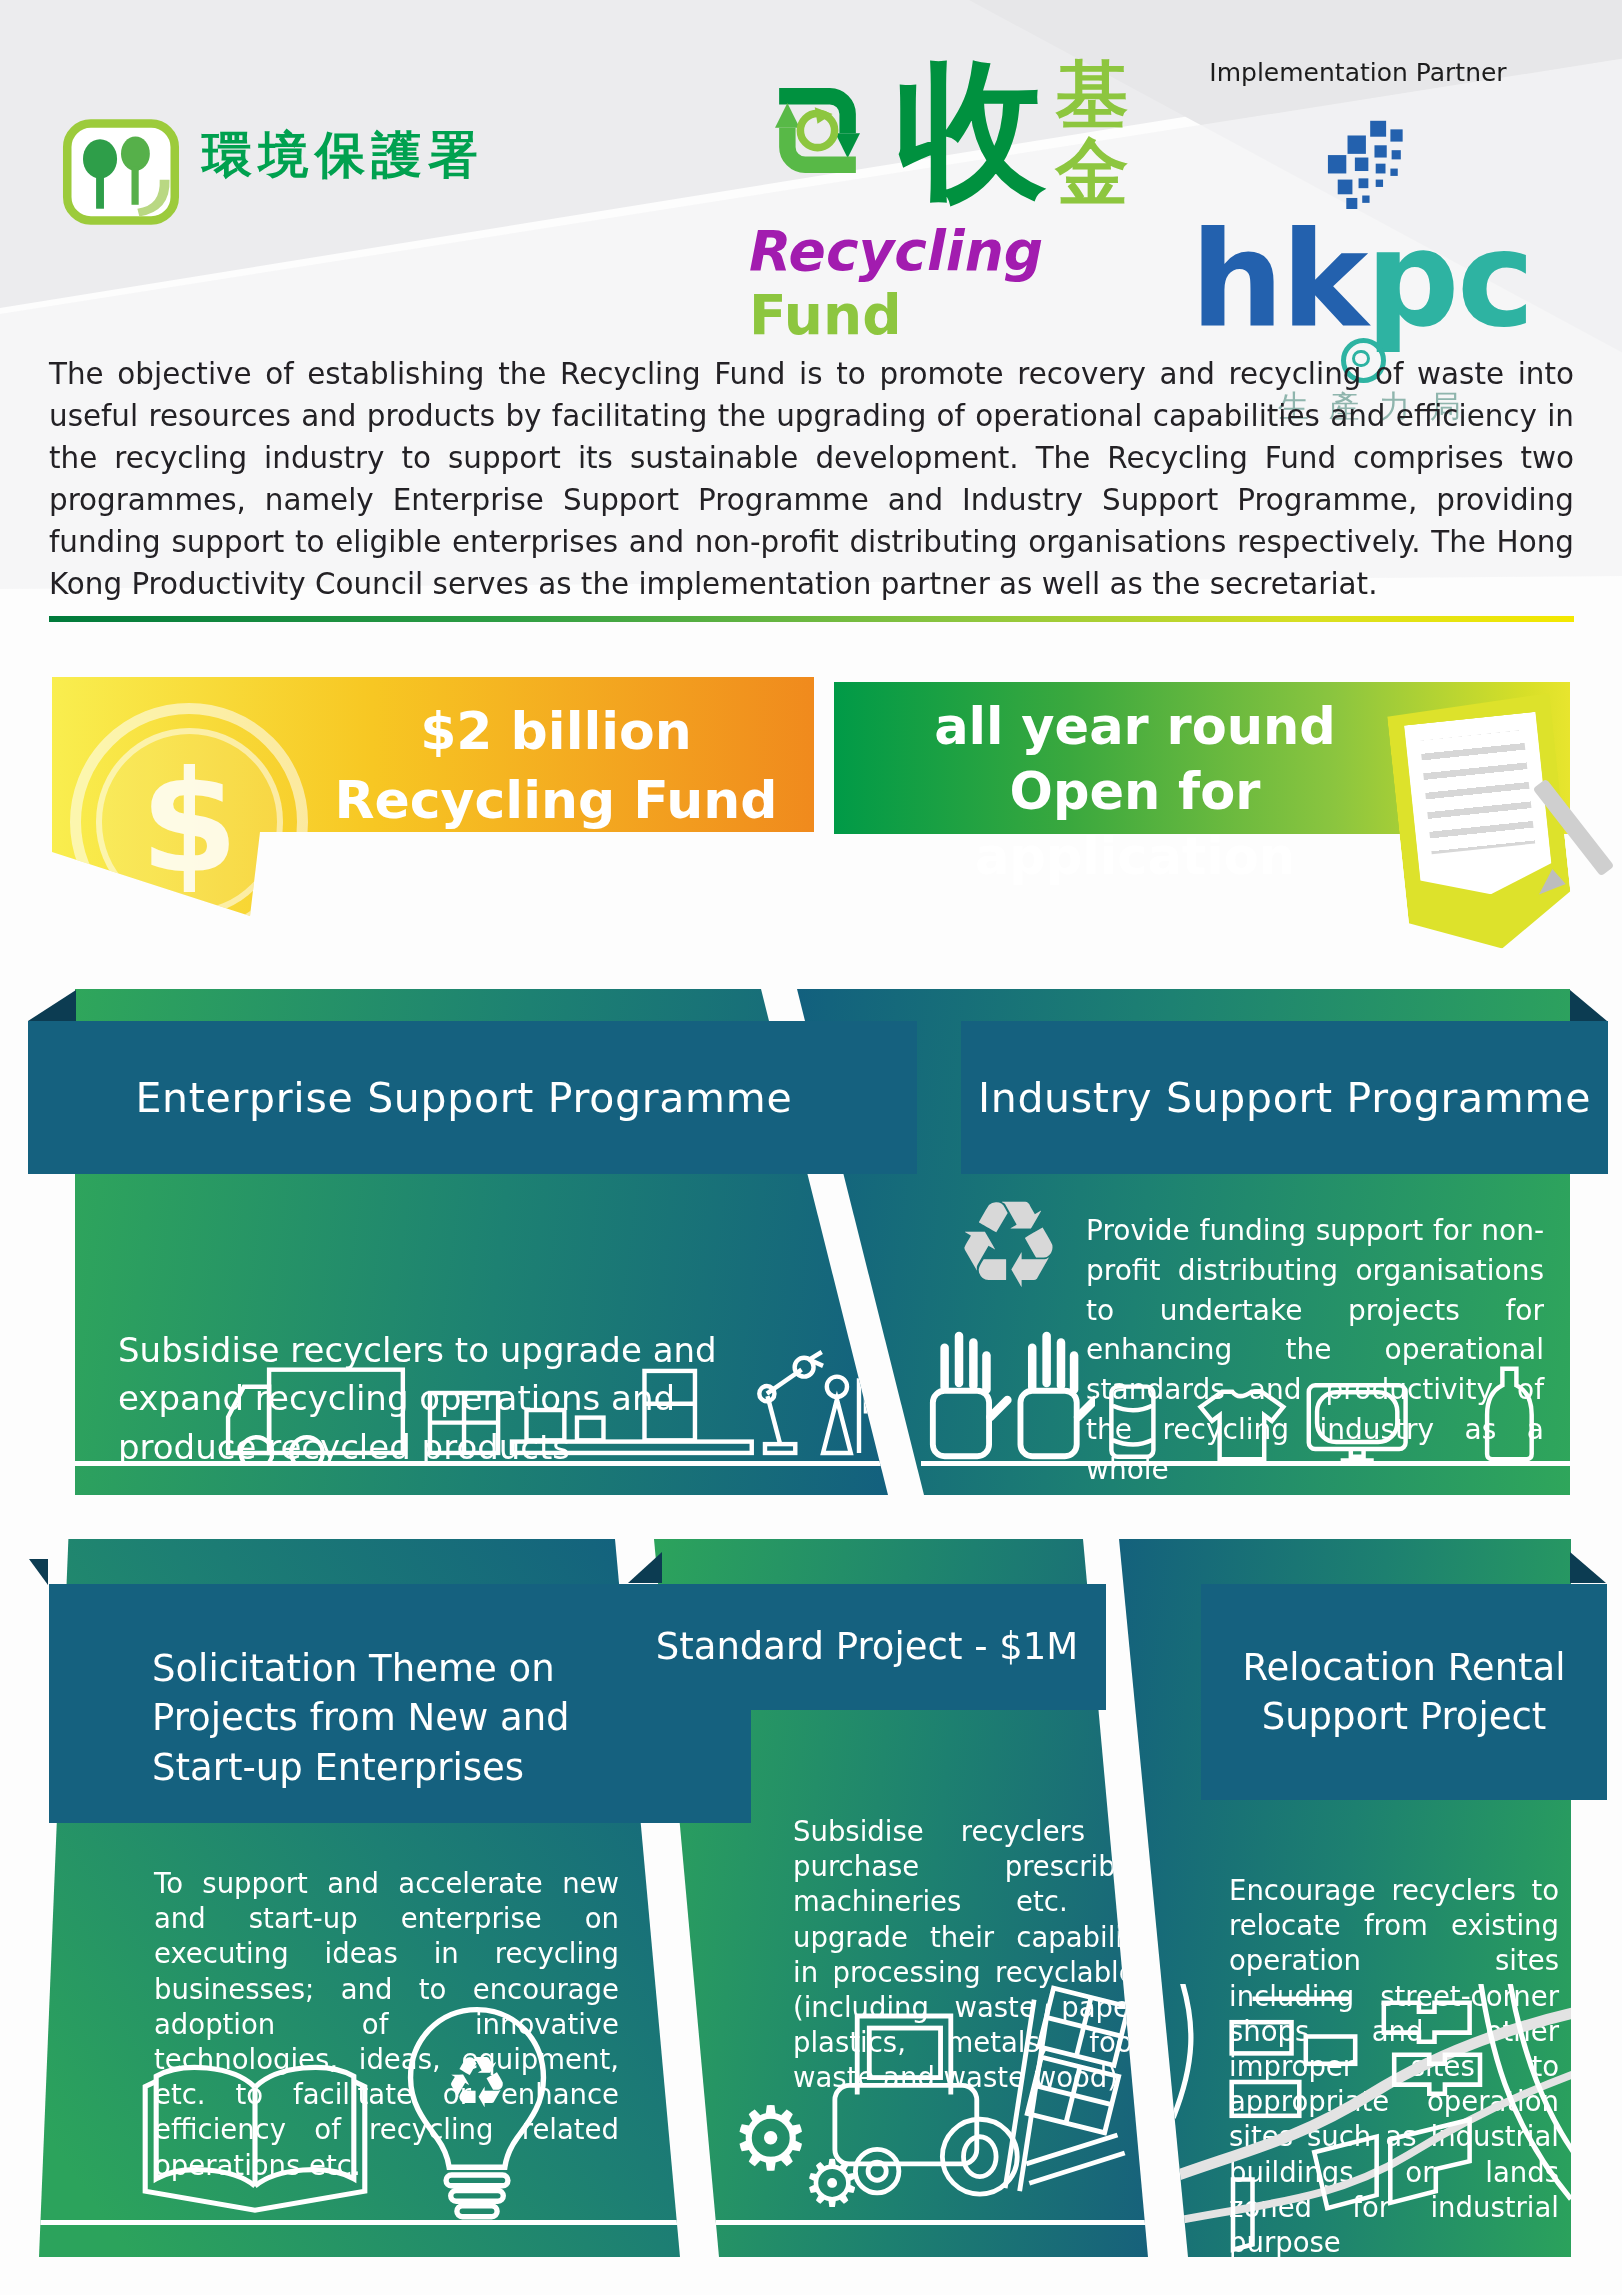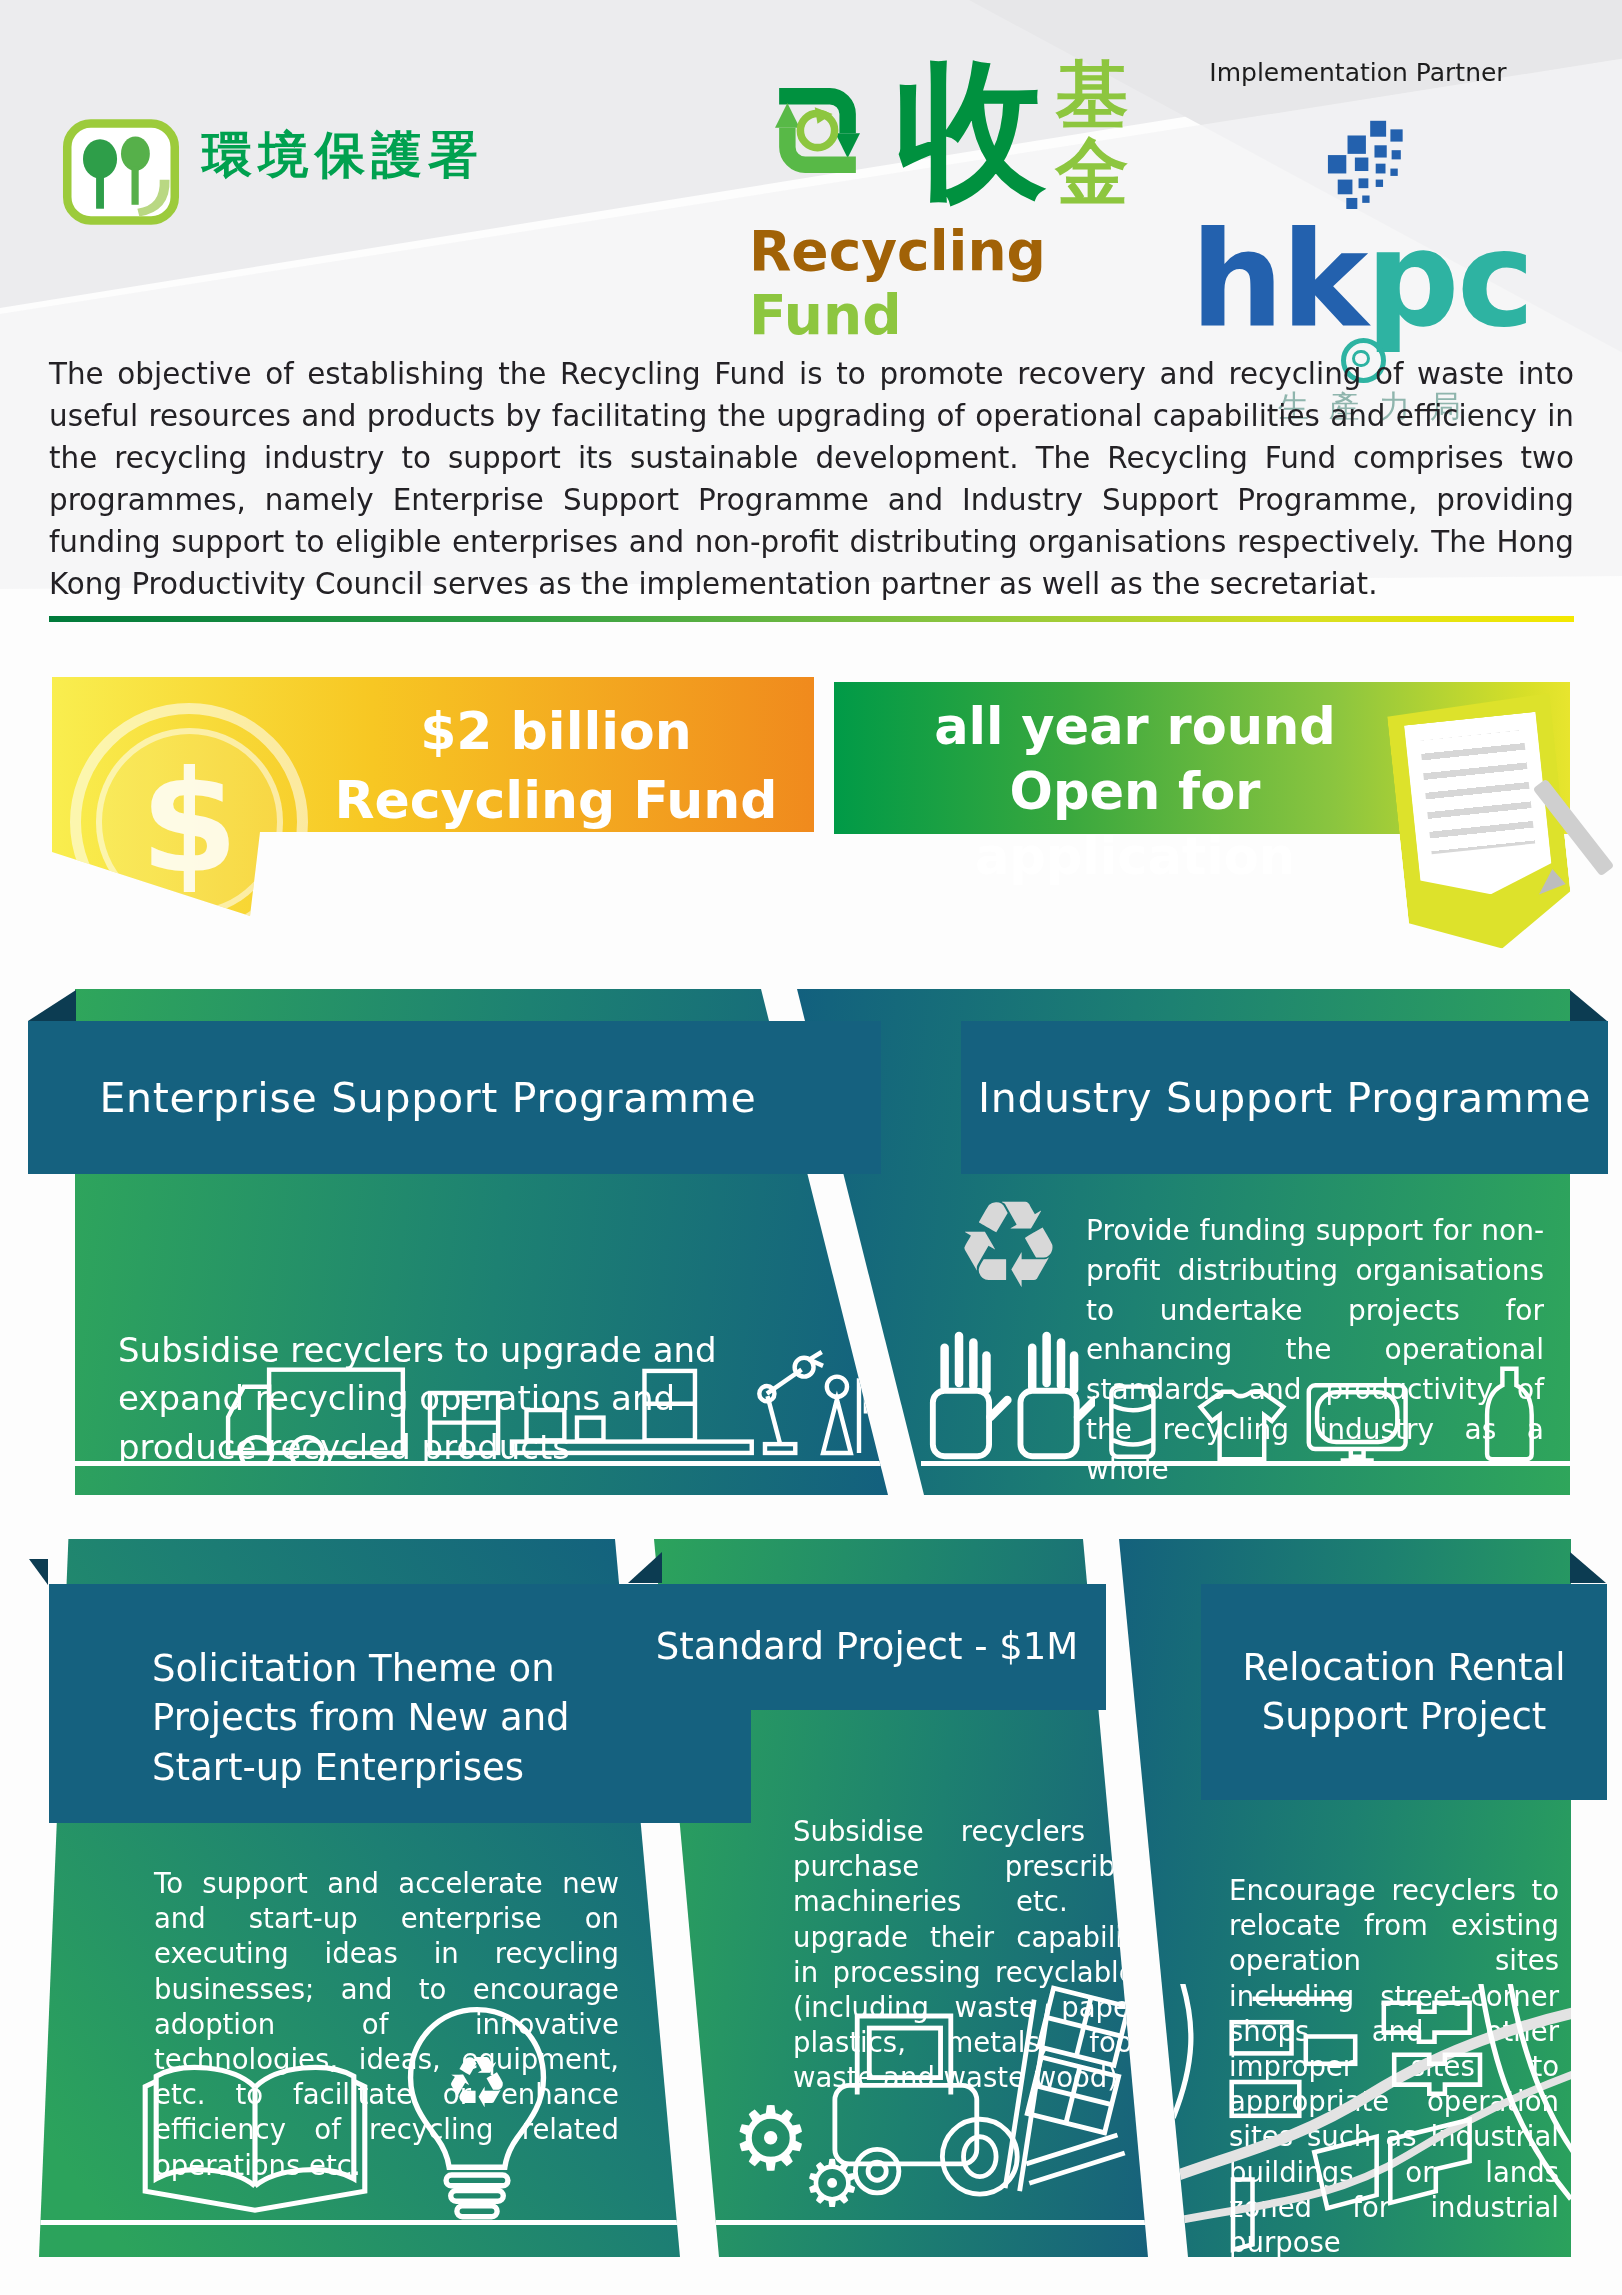--- a/index.html
+++ b/index.html
@@ -19,21 +19,21 @@
   
   .epd{left:62px;top:110px;display:flex;align-items:flex-start;gap:22px;}
   .epd-text{padding-top:11.8px;}
   .epd-cn{font-size:50px;font-weight:700;color:#00A14F;letter-spacing:6.5px;}
   .epd-en{font-size:27px;font-weight:700;color:#00A14F;margin-top:10.5px;}
   .fundlogo{left:749px;top:52px;width:393px;}
   .fundlogo-row{display:flex;align-items:flex-start;gap:9.2px;}
   .char-shou{font-size:151px;line-height:157px;font-weight:700;color:#00913F;}
   .char-jijin{display:flex;flex-direction:column;font-size:73px;line-height:77px;font-weight:700;color:#8DC63F;margin-top:3.9px;}
   .fund-word{margin-top:9.2px;font-size:55px;font-weight:700;}
-  .fund-word .w1{color:#a16207;} .fund-word .w2{color:#8DC63F;}
+  .fund-word .w1{color:#a21caf;font-style:italic;} .fund-word .w2{color:#8DC63F;}
   .partner{left:1175px;top:58px;width:366px;}
   .partner-label{font-size:25px;color:#1c1c1c;text-align:center;}
   .hkpc-row{display:flex;align-items:center;margin-top:26px;margin-left:6.5px;flex-direction:column;}
   .hkpc-word{font-size:131px;line-height:124px;font-weight:700;letter-spacing:-2.6px;}
   .hkpc-hk{color:#2361AE;} .hkpc-pc{color:#2EB3A2;}
   .hkpc-swirl{width:35px;height:35px;border:5.2px solid #2EB3A2;border-radius:50%;
       margin:-3.9px 0 0 3.9px;position:relative;}
   .hkpc-swirl:after{content:"";position:absolute;left:6.5px;top:6.5px;width:11.8px;height:11.8px;
       border:3.9px solid #2EB3A2;border-radius:50%;}
   .hkpc-cn{font-size:31px;color:#8FB5AD;letter-spacing:19.6px;margin:2.6px 0 0 103px;}
@@ -71,21 +71,21 @@
   
   .card{color:#fff;}
   .card-enterprise{left:75px;top:989px;width:815px;height:506px;
      background:linear-gradient(97deg,#2FA65B,#1D8172 52%,#13607E);
      clip-path:polygon(0 0,686px 0,813px 506px,0 506px);}
   .card-industry{left:797px;top:989px;width:773px;height:506px;
      background:linear-gradient(97deg,#12607E,#1D8172 45%,#2FA65B);
      clip-path:polygon(0 0,773px 0,773px 506px,127px 506px);}
   .ribbon-band{background:#15617F;color:#fff;display:flex;align-items:center;}
   .ribbon-fold{width:0;height:0;}
-  .rb-ent{left:27.5px;top:1021px;width:781px;height:153px;padding-left:72px;}
+  .rb-ent{left:27.5px;top:1021px;width:781px;height:153px;padding-left:108px;}
   .rb-ent-fold{left:27.5px;top:990px;border-left:48px solid transparent;border-bottom:31px solid #0C3C52;}
   .rb-ind{left:961px;top:1021px;width:647px;height:153px;justify-content:center;}
   .rb-ind-fold{left:1570px;top:990px;border-right:37px solid transparent;border-bottom:31px solid #0C3C52;}
   .ribbon-title{font-size:41px;font-weight:400;letter-spacing:0.7px;}
   .ent-body{position:absolute;left:43px;top:337px;width:609px;font-size:34px;line-height:1.42;}
   .ind-body{position:absolute;left:289px;top:222px;width:458px;font-size:28px;line-height:1.42;
      text-align:justify;}
   .groundline{position:absolute;left:0;width:100%;height:4.6px;background:#fff;}
   .recycle-big{position:absolute;left:157px;top:196px;font-size:121px;color:#D8D8D8;line-height:1;}
   

